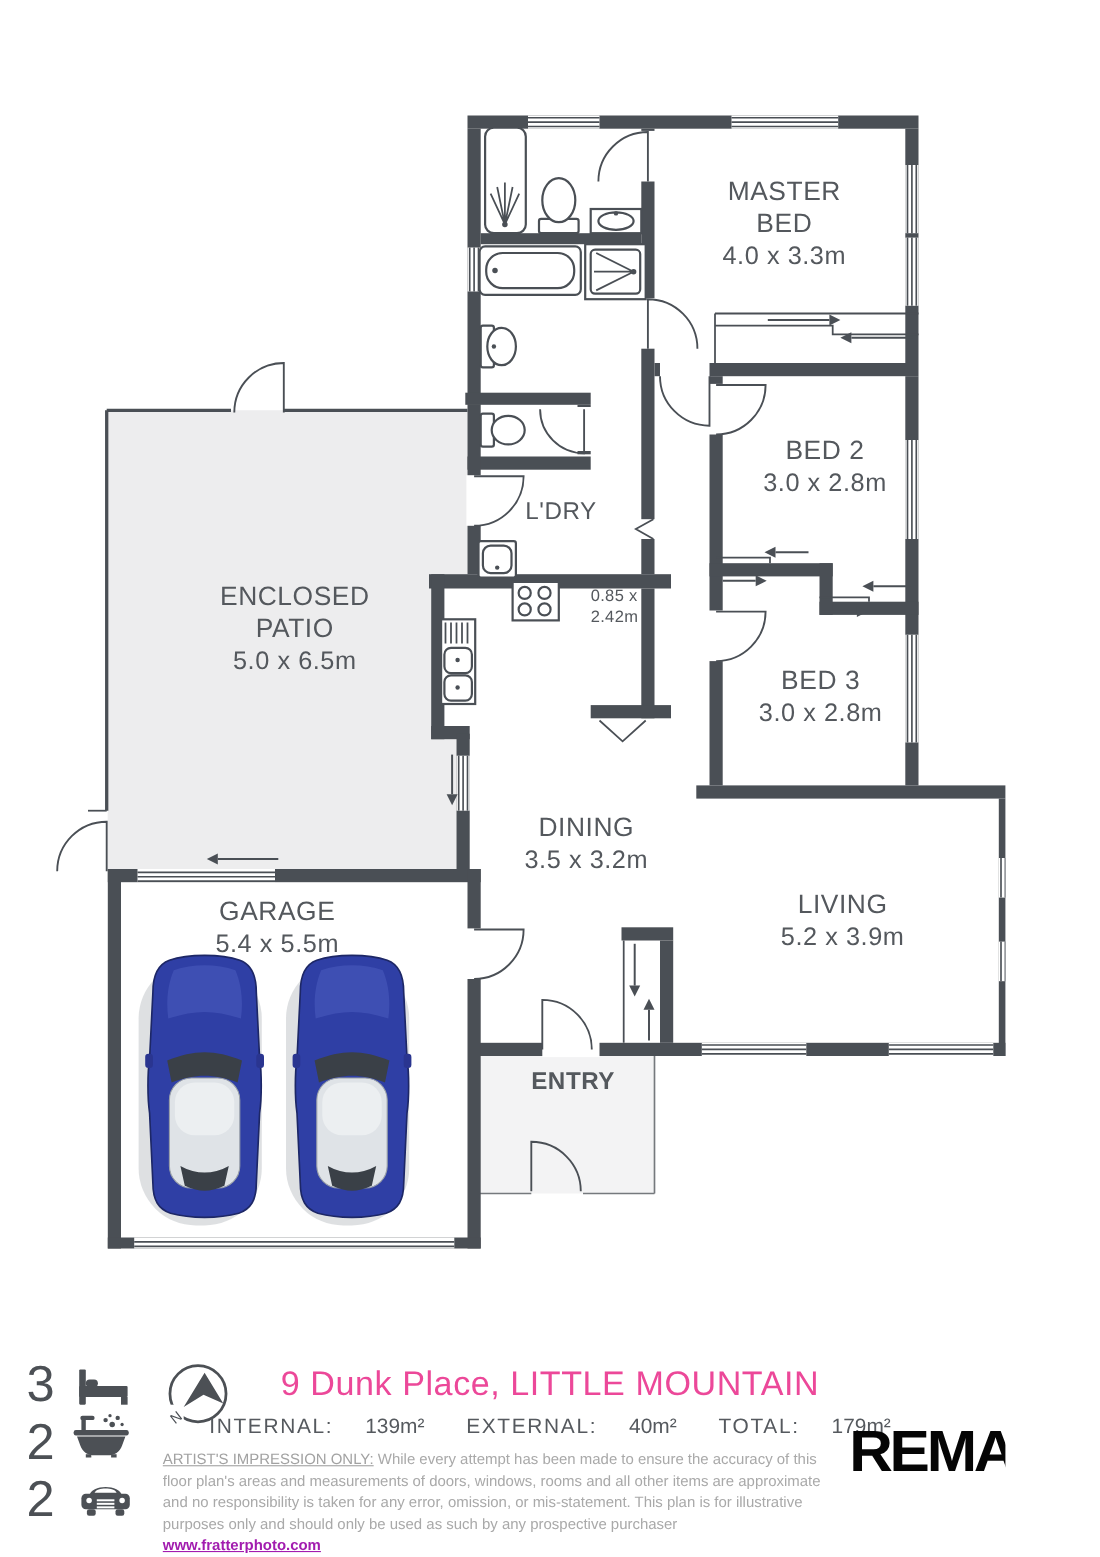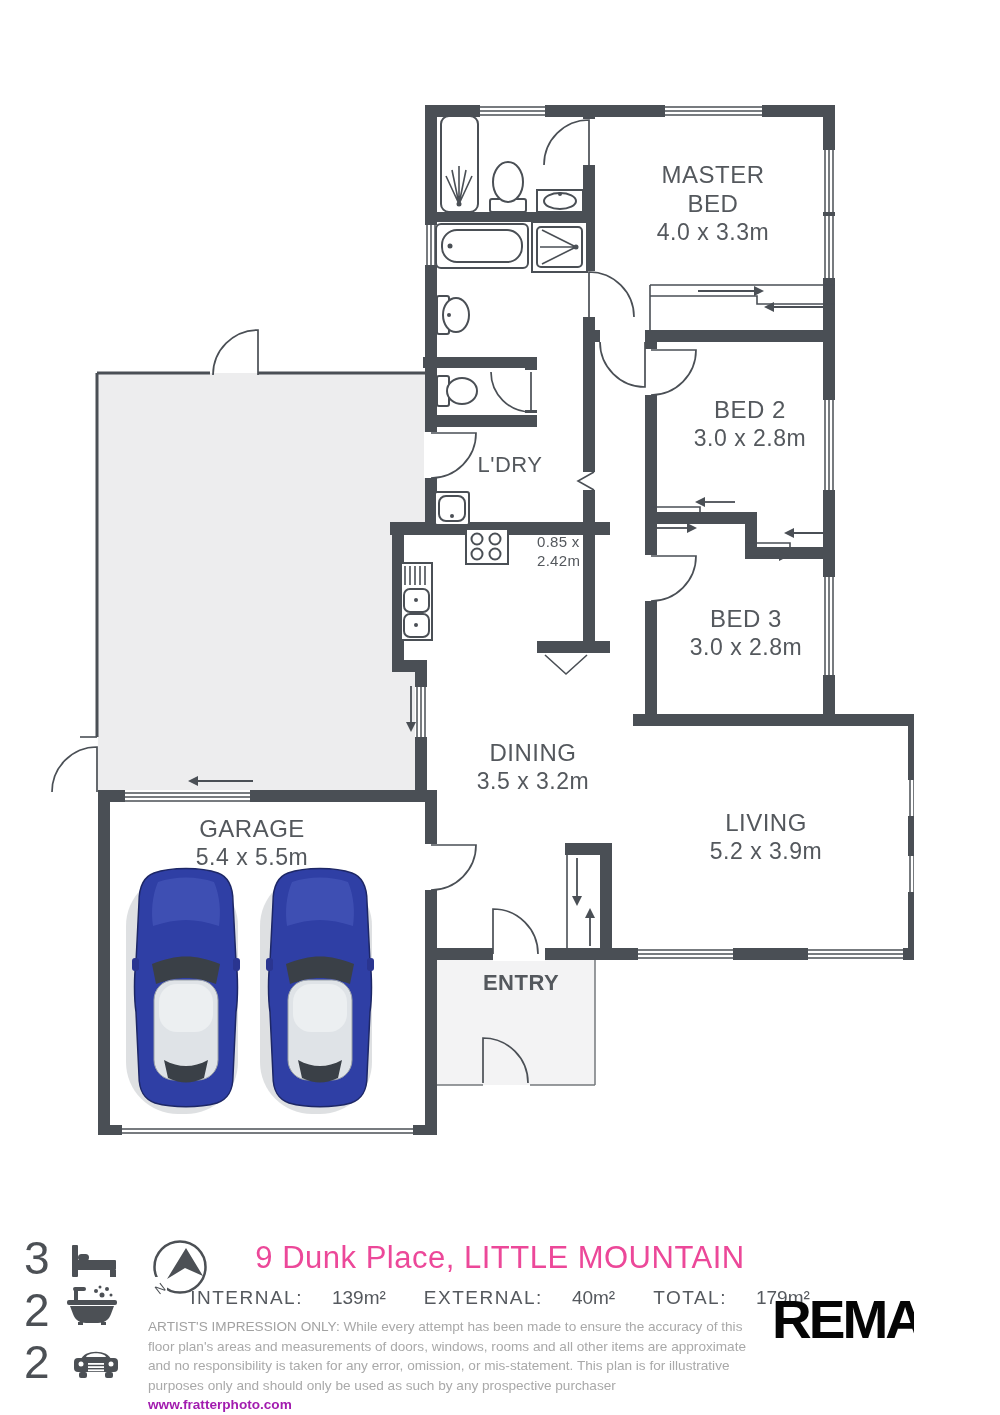--- a/index.html
+++ b/index.html
@@ -35,21 +35,21 @@
   .stat-num{position:absolute;font-size:46px;line-height:46px;color:#4c5055;}
   .ficon{position:absolute;}
   .title{position:absolute;left:500px;top:1240px;transform:translateX(-50%);
          font-size:31px;color:#ec4899;letter-spacing:.5px;white-space:nowrap;}
   .areas{position:absolute;left:500px;top:1287px;transform:translateX(-50%);
          display:flex;gap:38px;white-space:nowrap;color:#55595e;font-size:19px;}
   .areas .pair{display:flex;gap:29px;}
   .areas .al{letter-spacing:1.5px;}
   .disclaimer{position:absolute;left:148px;top:1317px;width:614px;
               font-size:13.6px;line-height:19.5px;color:#a9a9a9;}
-  .disclaimer strong{font-weight:400;color:#a2a2a2;}
+  .disclaimer strong{font-weight:400;color:#a2a2a2;text-decoration:underline;}
   .disclaimer .web{font-weight:700;color:#a21caf;}
   .brand{position:absolute;left:772px;top:1283px;font-size:55px;line-height:48px;
          font-weight:900;letter-spacing:-3px;color:#050505;transform:scaleY(.96);}
   .brand sup{font-size:11px;font-weight:400;letter-spacing:0;vertical-align:28px;}
 </style>
 </head>
 <body>
 
 <div class="page">
 
@@ -310,20 +310,25 @@
     <span class="dm">4.0 x 3.3m</span>
   </div>
   <div class="rlabel" style="left:750px;top:395px;">
     <span class="nm">BED 2</span>
     <span class="dm">3.0 x 2.8m</span>
   </div>
   <div class="rlabel" style="left:746px;top:604px;">
     <span class="nm">BED 3</span>
     <span class="dm">3.0 x 2.8m</span>
   </div>
+  <div class="rlabel" style="left:268px;top:528px;">
+    <span class="nm">ENCLOSED</span>
+    <span class="nm">PATIO</span>
+    <span class="dm">5.0 x 6.5m</span>
+  </div>
   <div class="rlabel sm" style="left:510px;top:450px;">
     <span class="nm">L'DRY</span>
   </div>
   <div class="klabel" style="left:537px;top:532px;">
     <span>0.85 x</span>
     <span>2.42m</span>
   </div>
   <div class="rlabel" style="left:533px;top:738px;">
     <span class="nm">DINING</span>
     <span class="dm">3.5 x 3.2m</span>

